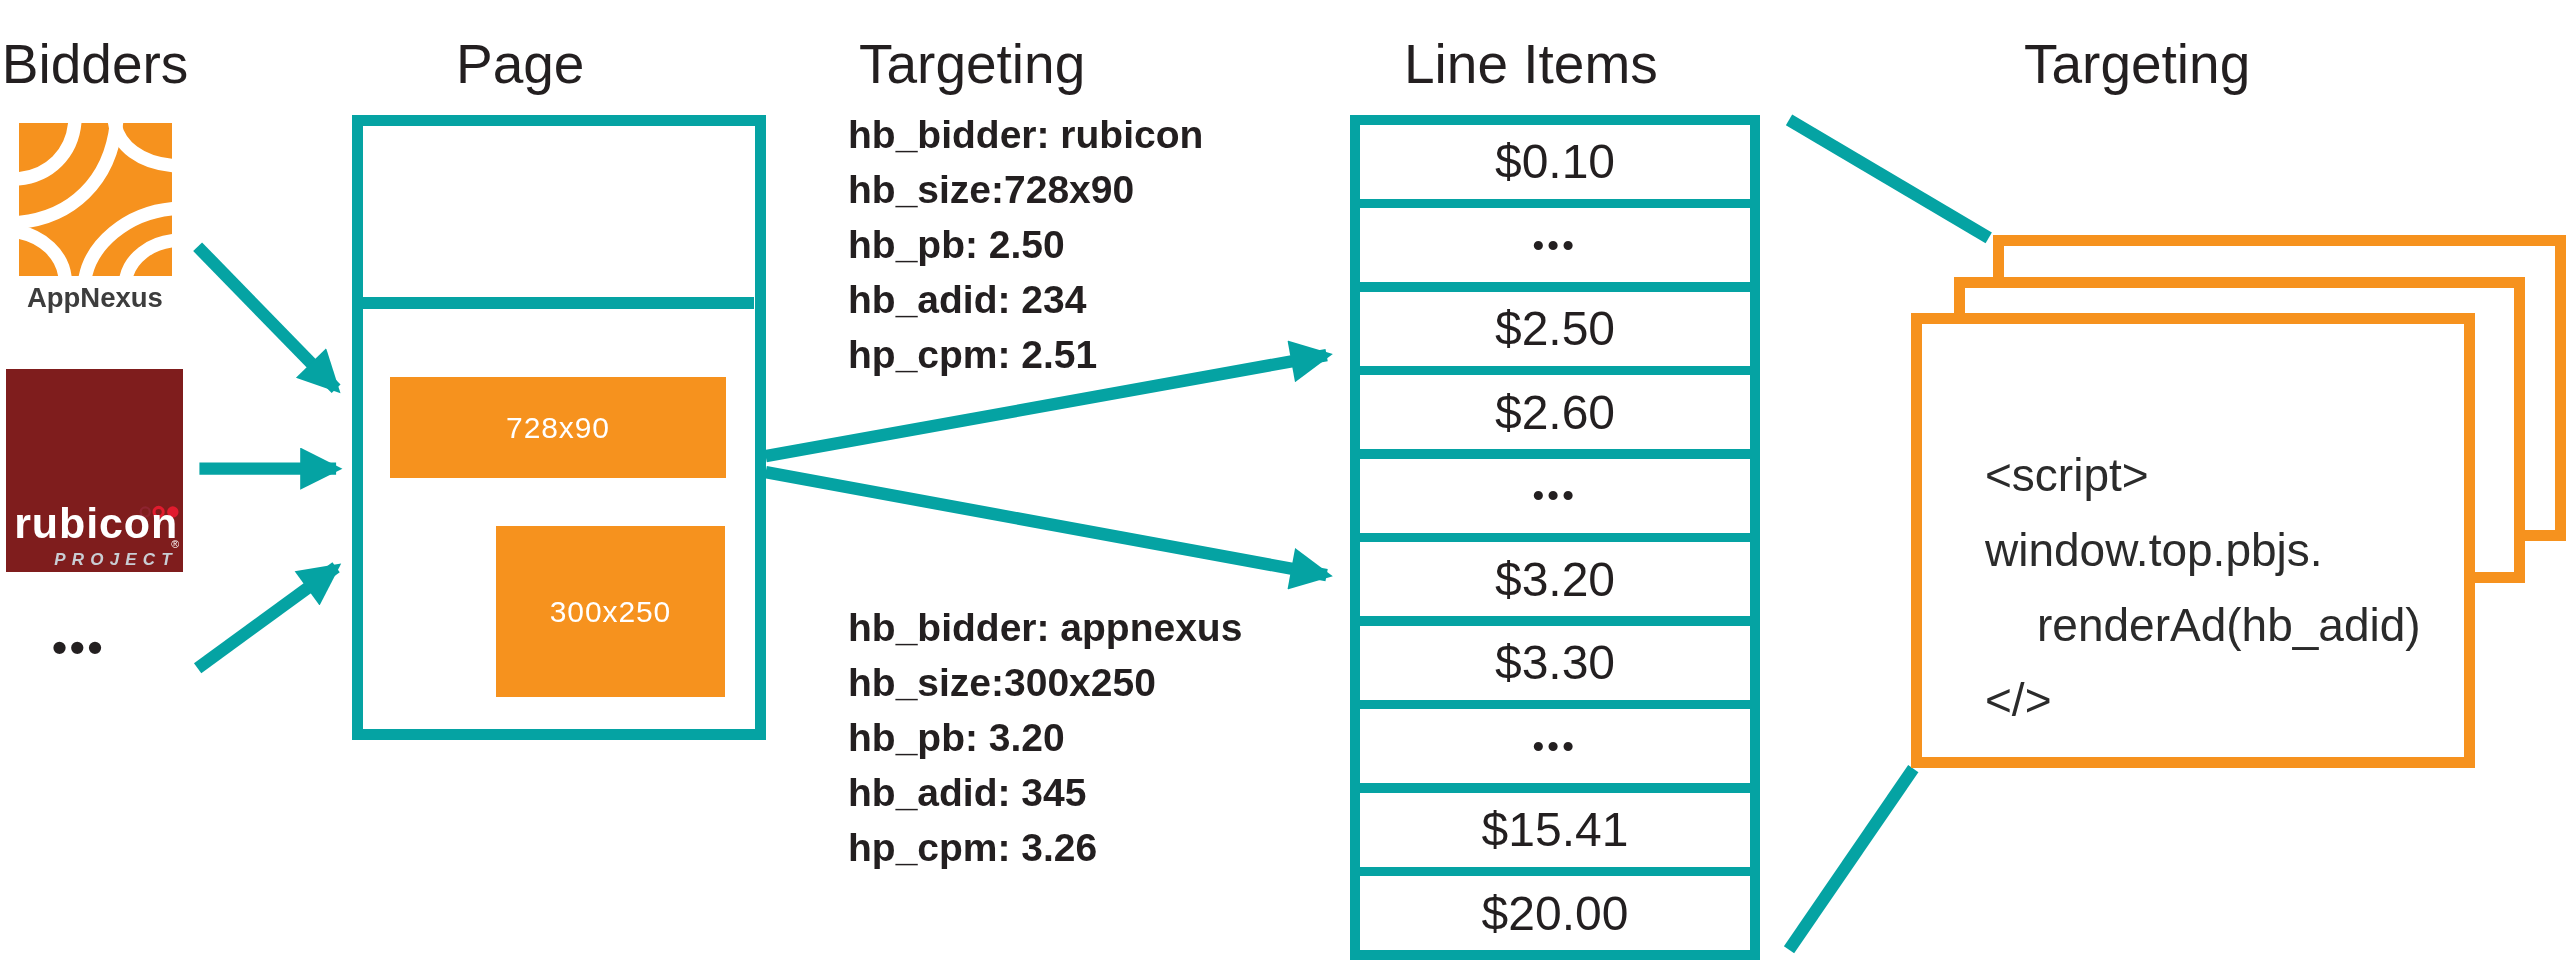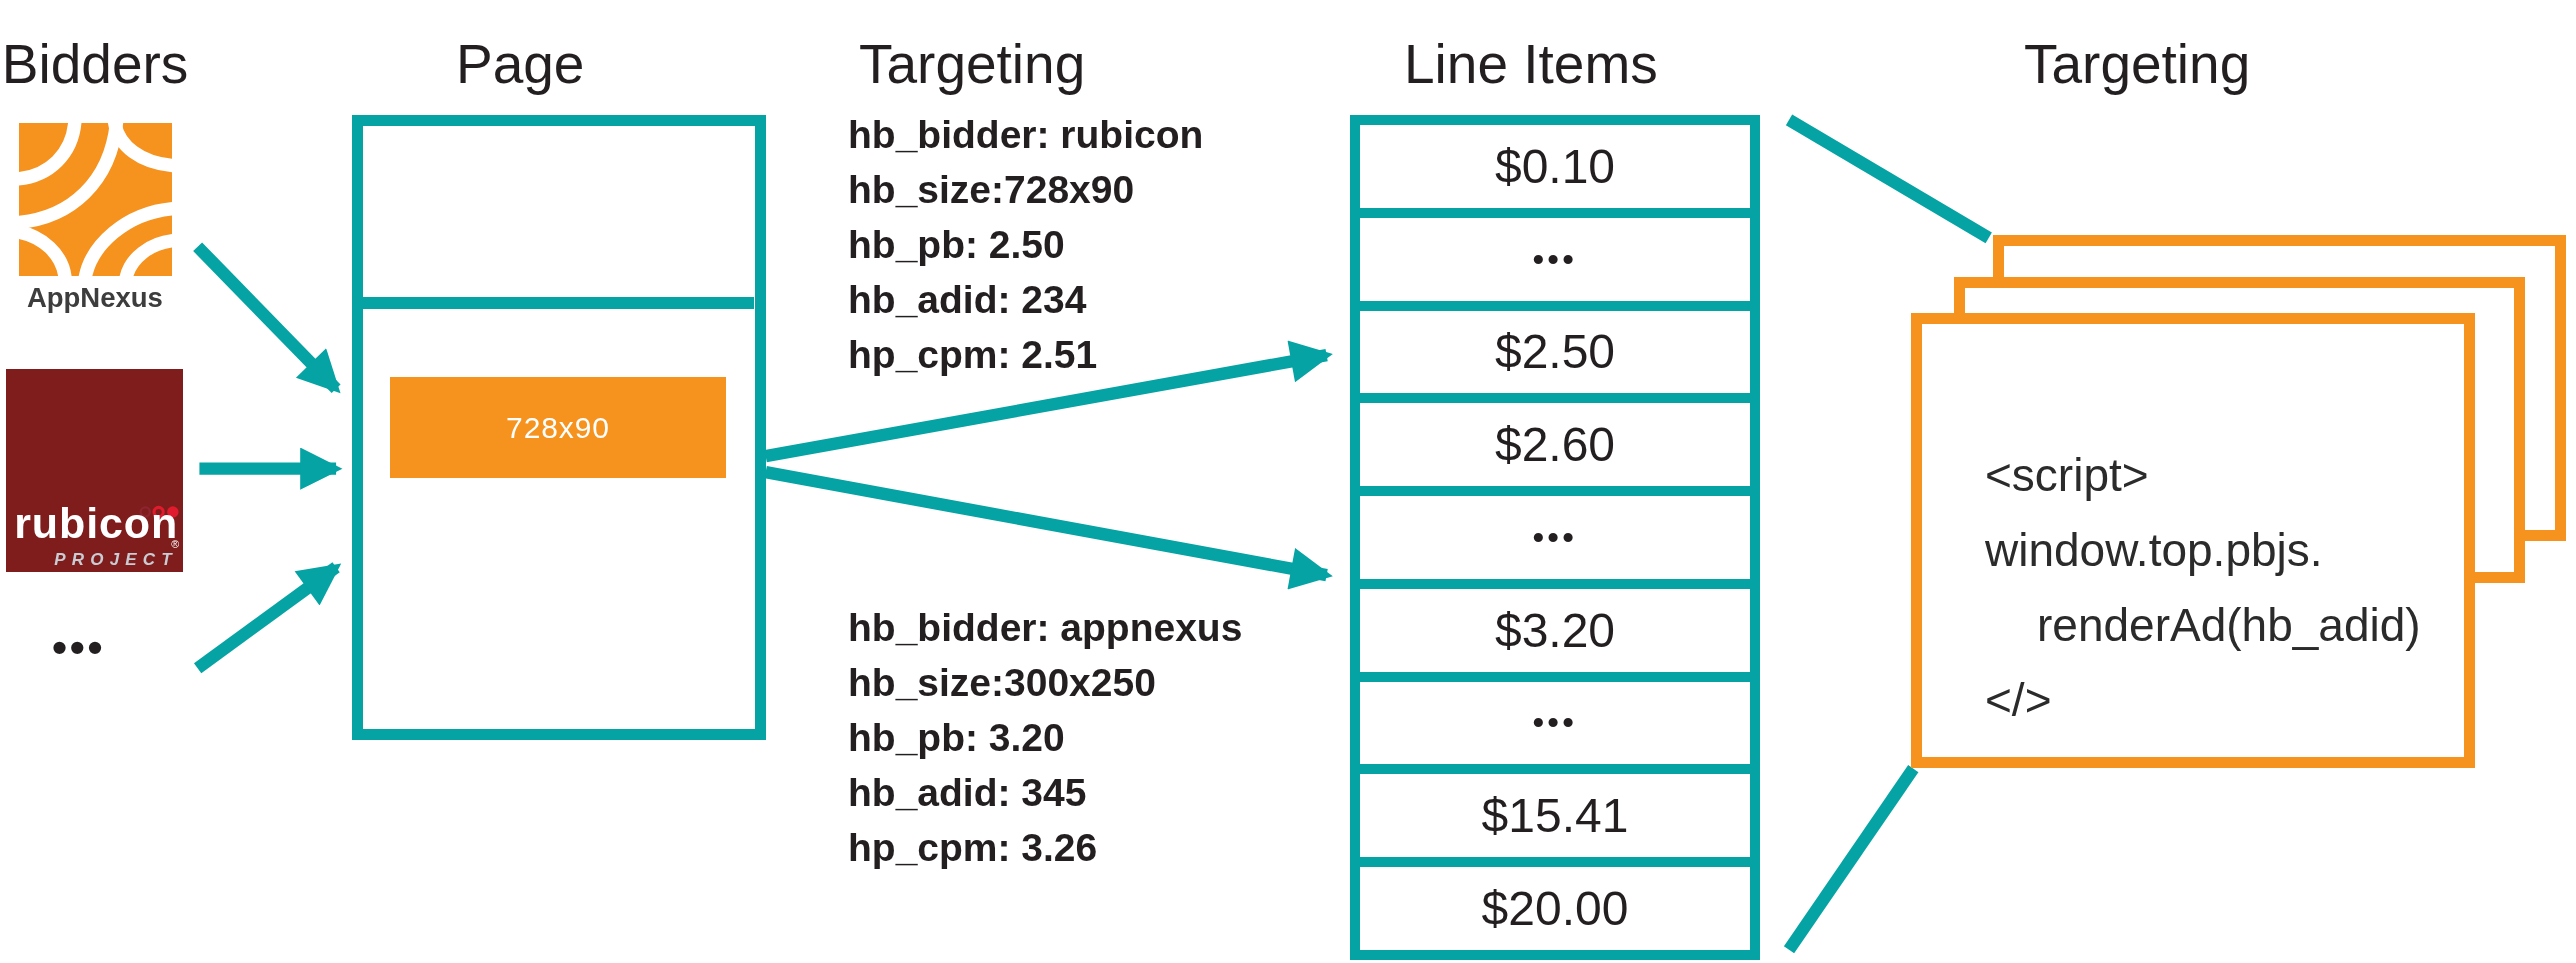--- a/index.html
+++ b/index.html
@@ -138,20 +138,21 @@
     <div class="rubicon-word">rubicon</div>
     <div class="rubicon-reg">®</div>
     <div class="rubicon-project">PROJECT</div>
   </div>
 
   <div class="bidders-more">•••</div>
 
   <div class="page-box">
     <div class="page-divider"></div>
     <div class="ad-slot slot-728">728x90</div>
+    <div class="ad-slot slot-300">300x250</div>
   </div>
 
   <div class="targeting-block targeting-1">
     <div class="targeting-line">hb_bidder: rubicon</div>
     <div class="targeting-line">hb_size:728x90</div>
     <div class="targeting-line">hb_pb: 2.50</div>
     <div class="targeting-line">hb_adid: 234</div>
     <div class="targeting-line">hp_cpm: 2.51</div>
   </div>
   <div class="targeting-block targeting-2">
@@ -162,20 +163,21 @@
     <div class="targeting-line">hp_cpm: 3.26</div>
   </div>
 
   <div class="line-items">
     <div class="li-row">$0.10</div>
     <div class="li-row dots">•••</div>
     <div class="li-row">$2.50</div>
     <div class="li-row">$2.60</div>
     <div class="li-row dots">•••</div>
     <div class="li-row">$3.20</div>
+    <div class="li-row">$3.30</div>
     <div class="li-row dots">•••</div>
     <div class="li-row">$15.41</div>
     <div class="li-row">$20.00</div>
   </div>
 
   <div class="card card-back"></div>
   <div class="card card-mid"></div>
   <div class="card card-front">
     <div class="script-text">
       <div class="script-line">&lt;script&gt;</div>

